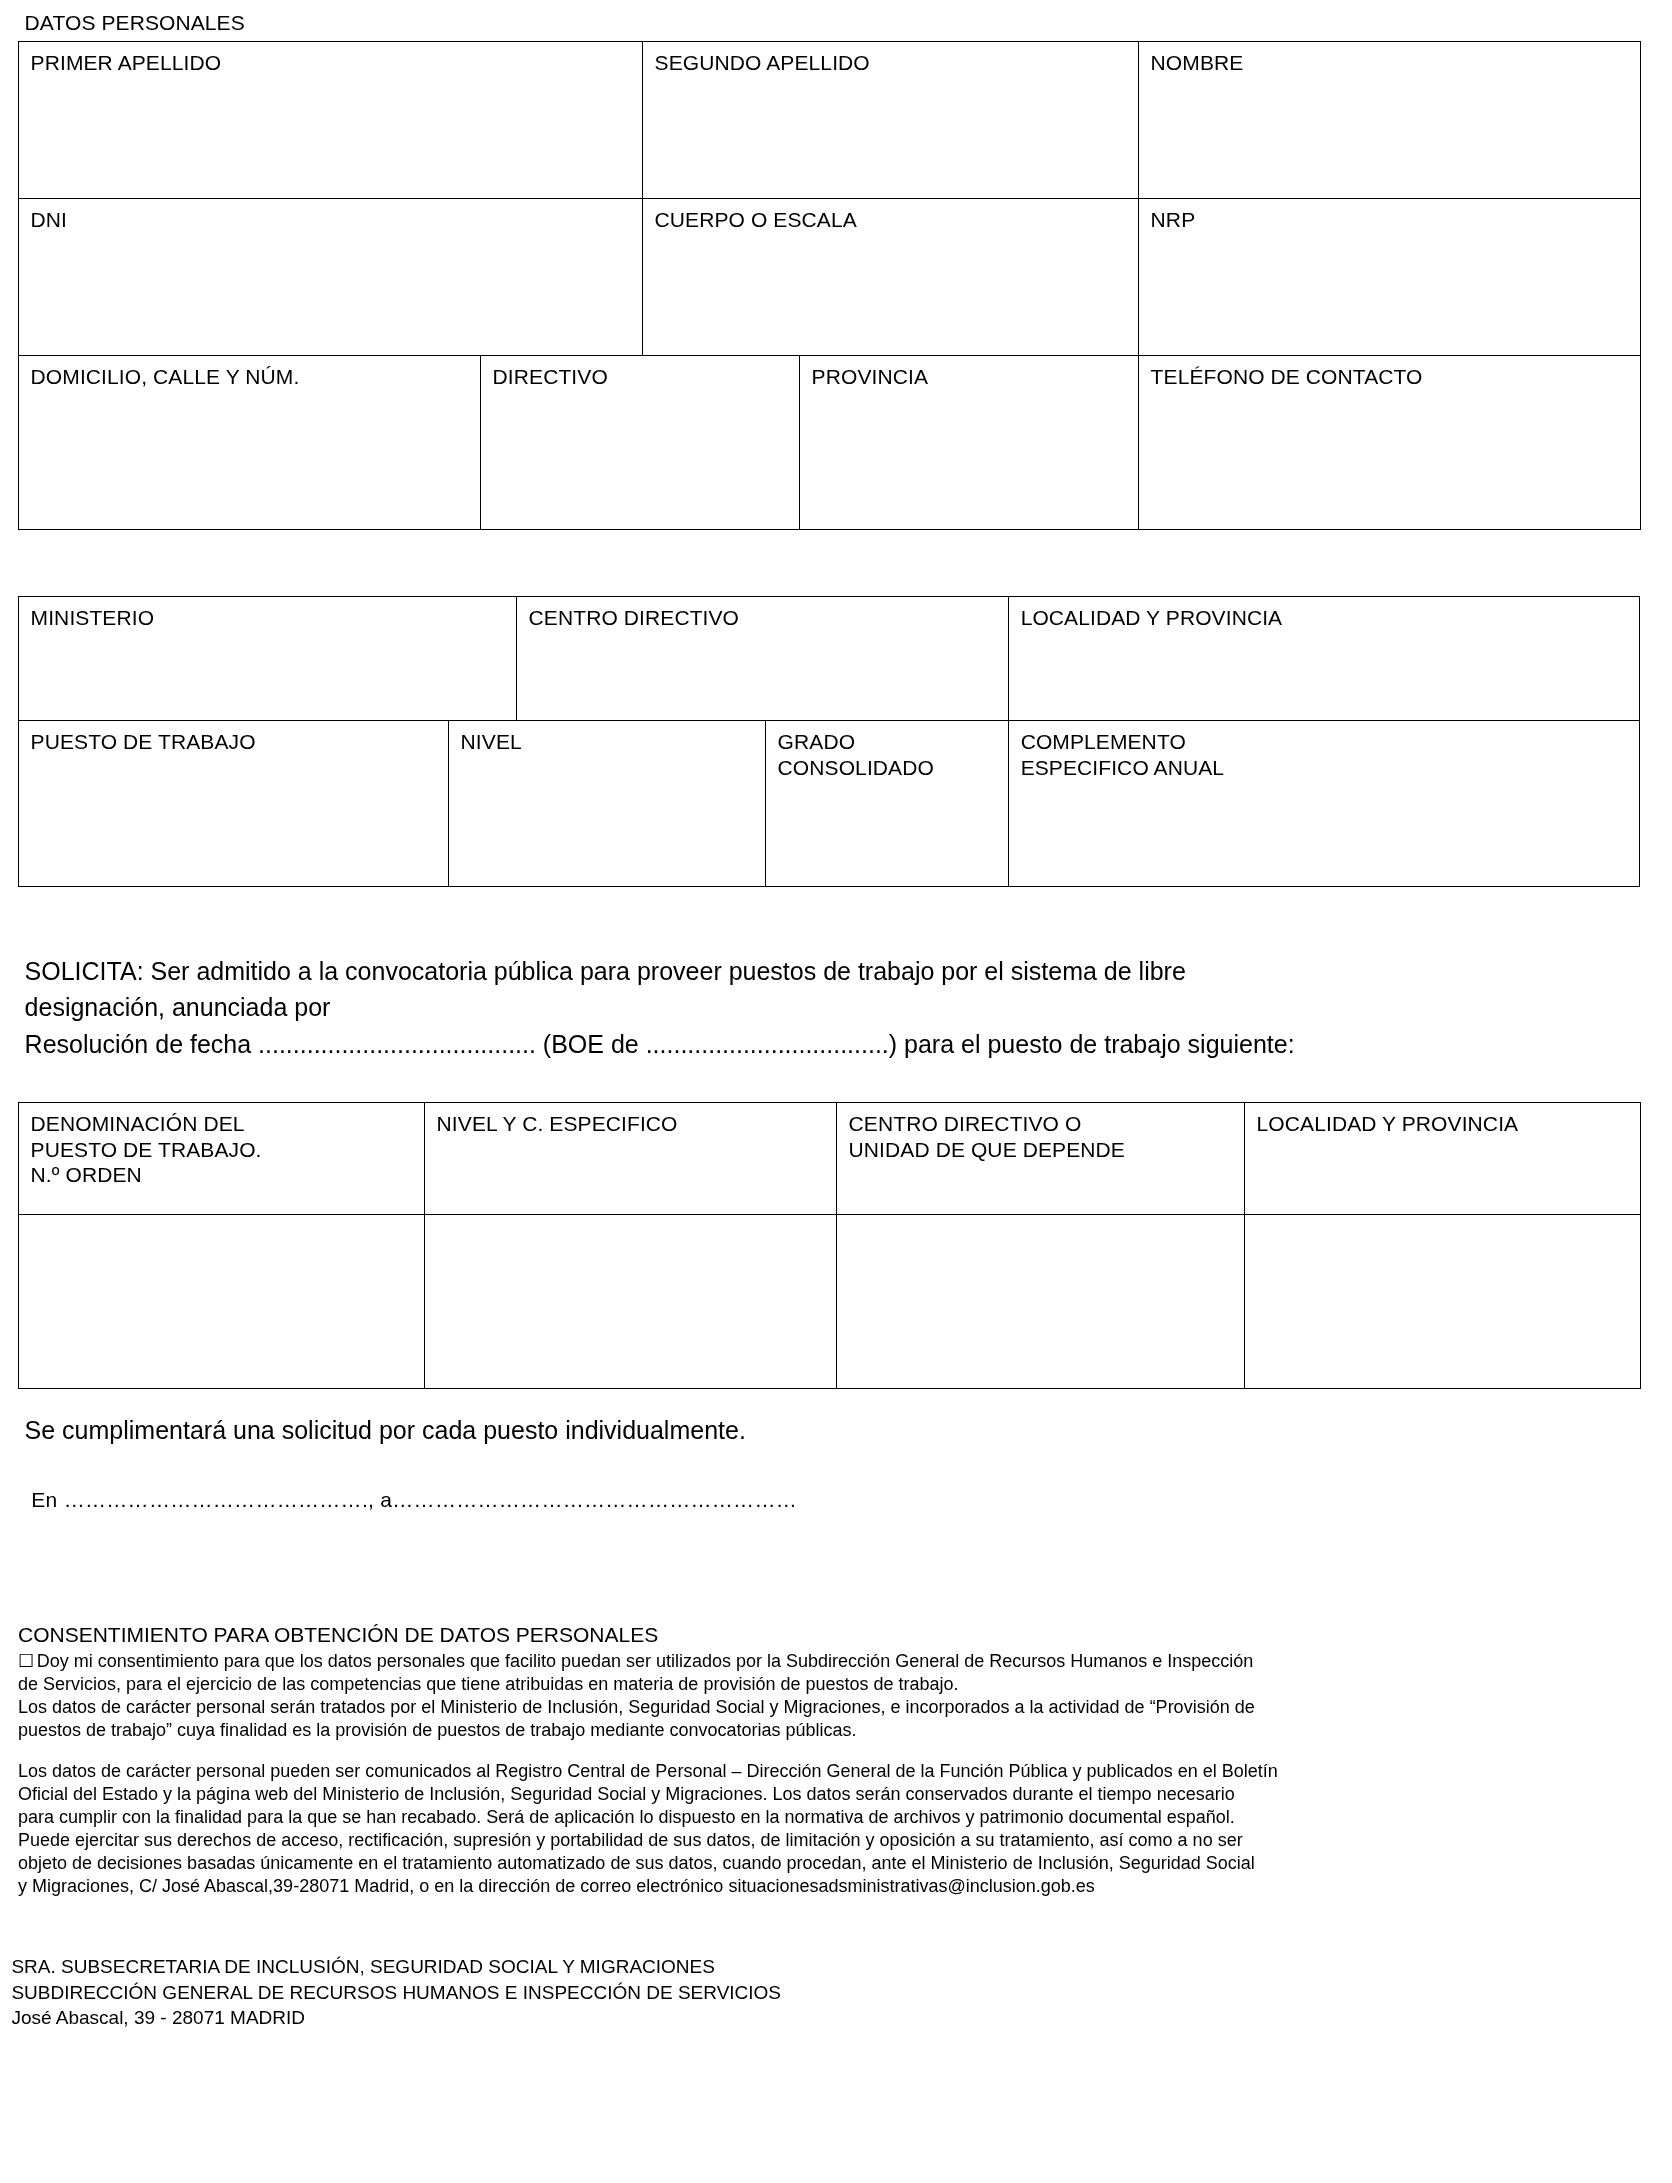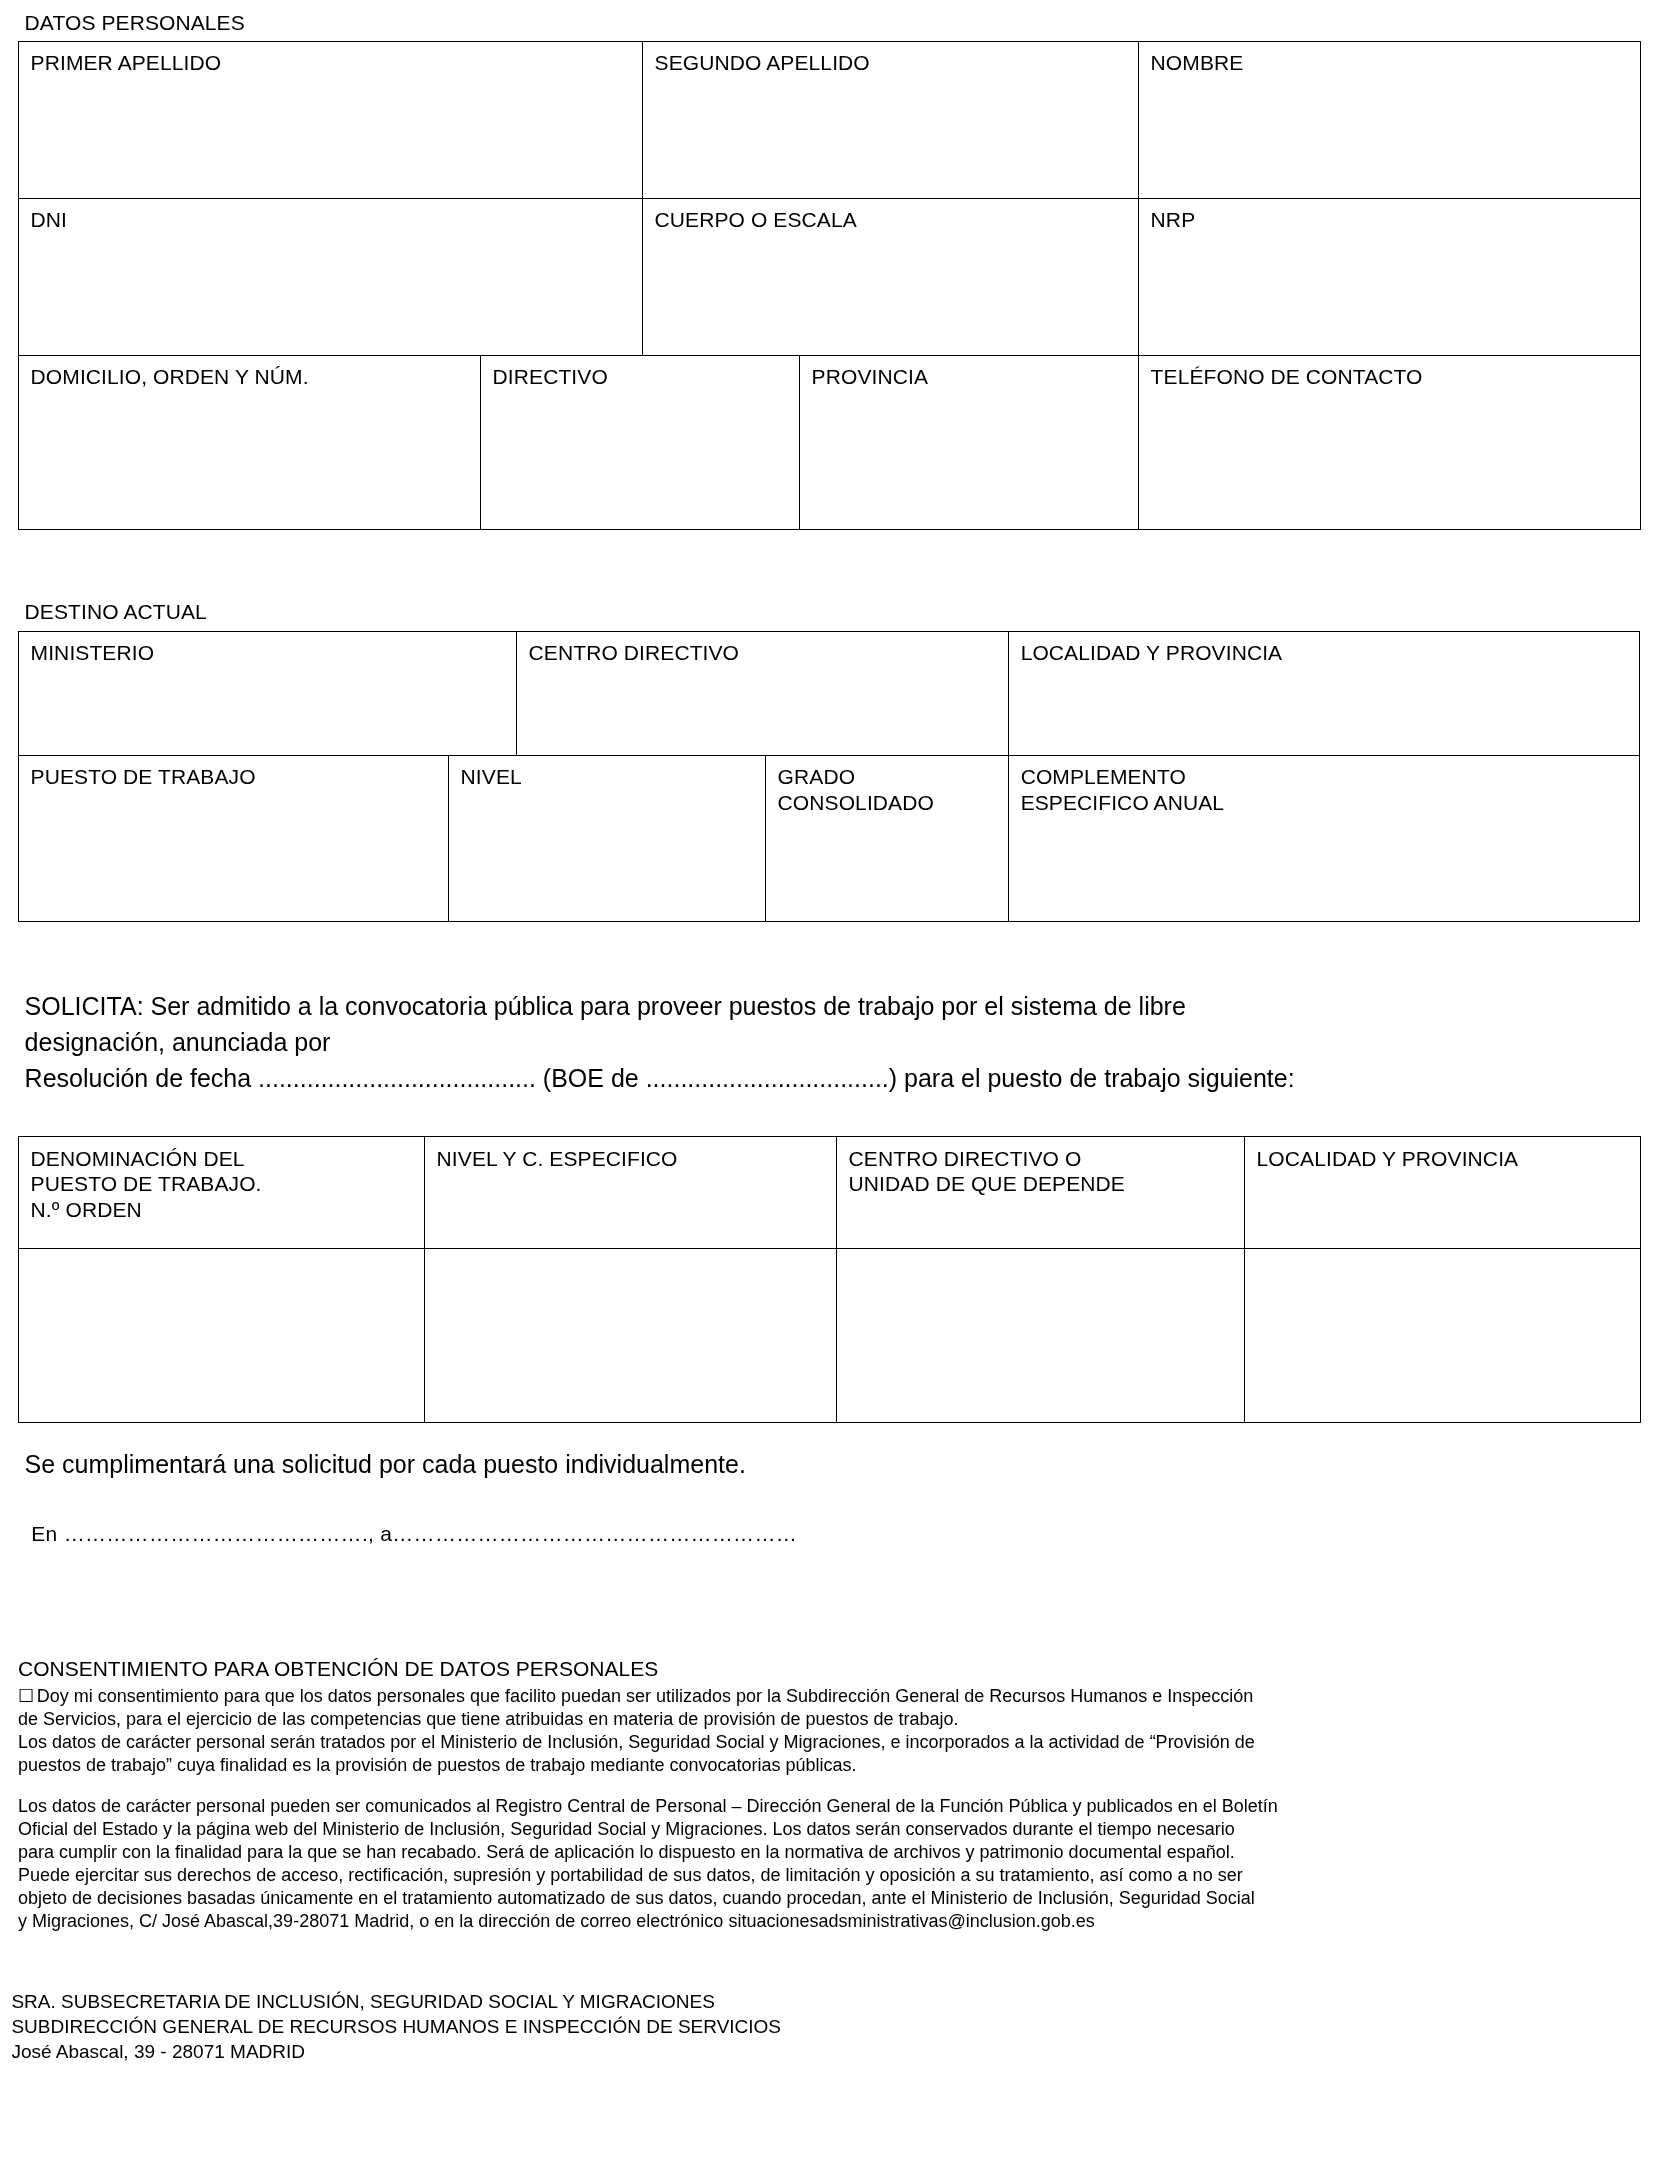--- a/index.html
+++ b/index.html
@@ -135,31 +135,30 @@
         <td colspan="2">PRIMER APELLIDO</td>
         <td colspan="2">SEGUNDO APELLIDO</td>
         <td>NOMBRE</td>
       </tr>
       <tr class="h-personal-2">
         <td colspan="2">DNI</td>
         <td colspan="2">CUERPO O ESCALA</td>
         <td>NRP</td>
       </tr>
       <tr class="h-personal-3">
-        <td>DOMICILIO, ORDEN Y   NÚM.</td>
+        <td>DOMICILIO, CALLE Y   NÚM.</td>
         <td colspan="2">DIRECTIVO</td>
         <td>PROVINCIA</td>
         <td>TELÉFONO DE CONTACTO</td>
       </tr>
     </tbody>
   </table>
 
   <div class="gap-lg"></div>
 
-  <div class="section-title">DESTINO ACTUAL</div>
 
   <table class="grid">
     <colgroup>
       <col style="width:430px">
         <col style="width:68px">
         <col style="width:249px">
         <col style="width:243px">
         <col style="width:631px">
     </colgroup>
     <tbody>

